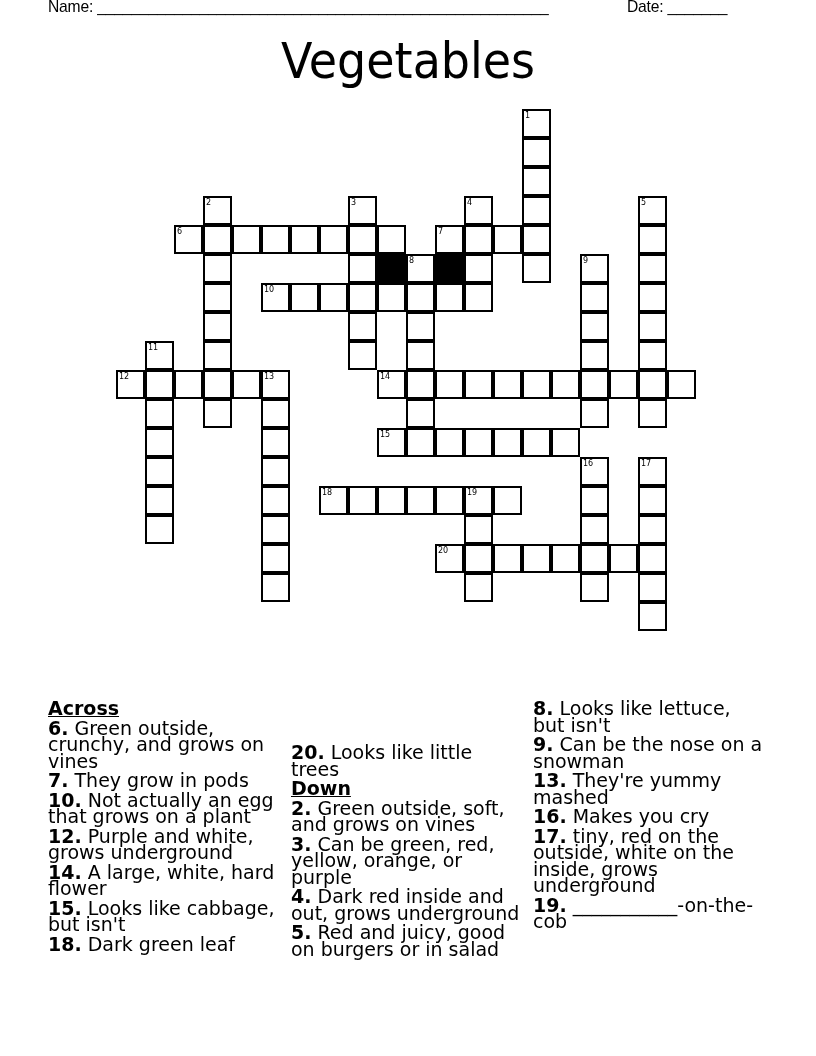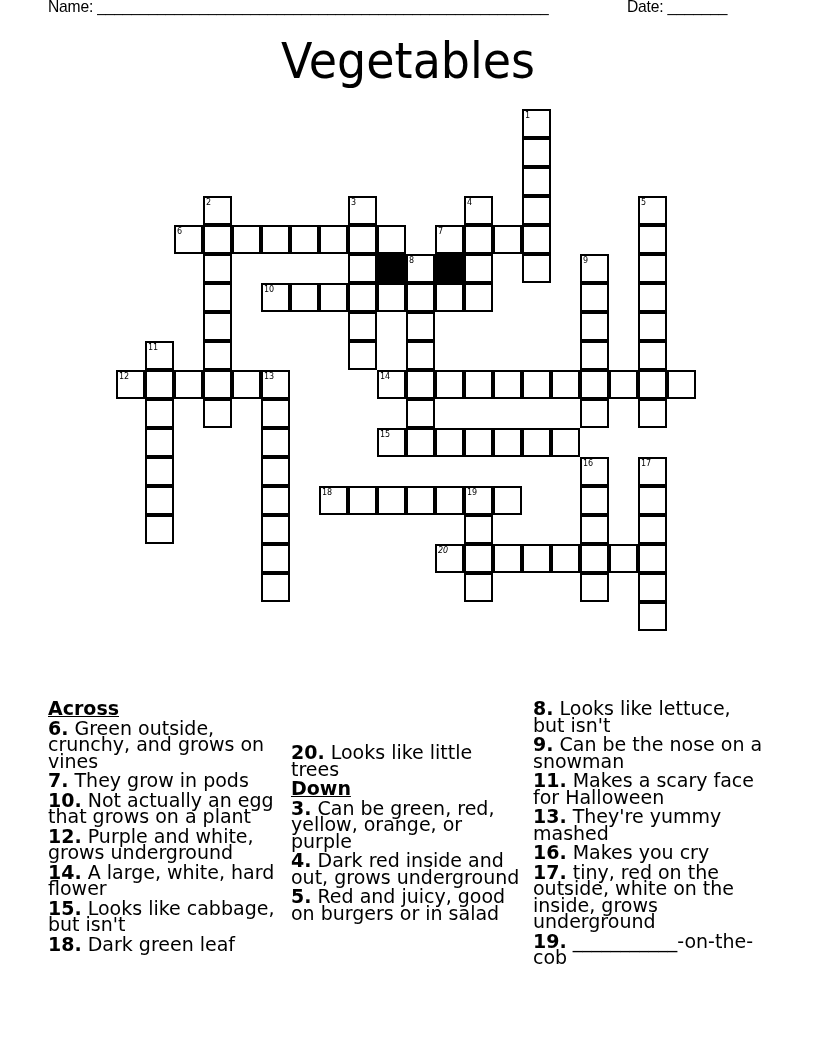--- a/index.html
+++ b/index.html
@@ -166,21 +166,21 @@
     <div class="cell" style="left: 378px; top: 487px;"></div>
     <div class="cell" style="left: 407px; top: 487px;"></div>
     <div class="cell" style="left: 436px; top: 487px;"></div>
     <div class="cell" style="left: 465px; top: 487px;">
       <span class="num">19</span>
     </div>
     <div class="cell" style="left: 494px; top: 487px;"></div>
     <div class="cell" style="left: 465px; top: 516px;"></div>
     <div class="cell" style="left: 465px; top: 545px;"></div>
     <div class="cell" style="left: 465px; top: 574px;"></div>
-    <div class="cell" style="left: 436px; top: 545px; font-style: italic;">
+    <div class="cell" style="left: 436px; top: 545px;">
       <span class="num">20</span>
     </div>
     <div class="cell" style="left: 494px; top: 545px;"></div>
     <div class="cell" style="left: 523px; top: 545px;"></div>
     <div class="cell" style="left: 552px; top: 545px;"></div>
     <div class="cell" style="left: 610px; top: 545px;"></div>
     <div class="cell black" style="left: 378px; top: 255px;"></div>
     <div class="cell black" style="left: 436px; top: 255px;"></div>
   </div>
 
@@ -191,26 +191,26 @@
   <div class="clue"><b>10.</b> <span>Not actually an egg that grows on a plant</span></div>
   <div class="clue"><b>12.</b> <span>Purple and white, grows underground</span></div>
   <div class="clue"><b>14.</b> <span>A large, white, hard flower</span></div>
   <div class="clue"><b>15.</b> <span>Looks like cabbage, but isn't</span></div>
   <div class="clue"><b>18.</b> <span>Dark green leaf</span></div>
 </div>
 
 <div class="clues" style="left:291px;margin-top:44px;">
   <div class="clue"><b>20.</b> <span>Looks like little trees</span></div>
   <div class="h">Down</div>
+  <div class="clue"><b>2.</b> <span>Green outside, soft, and grows on vines</span></div>
   <div class="clue"><b>3.</b> <span>Can be green, red, yellow, orange, or purple</span></div>
   <div class="clue"><b>4.</b> <span>Dark red inside and out, grows underground</span></div>
   <div class="clue"><b>5.</b> <span>Red and juicy, good on burgers or in salad</span></div>
 </div>
 
 <div class="clues" style="left:533px;">
   <div class="clue"><b>8.</b> <span>Looks like lettuce, but isn't</span></div>
   <div class="clue"><b>9.</b> <span>Can be the nose on a snowman</span></div>
-  <div class="clue"><b>11.</b> <span>Makes a scary face for Halloween</span></div>
   <div class="clue"><b>13.</b> <span>They're yummy mashed</span></div>
   <div class="clue"><b>16.</b> <span>Makes you cry</span></div>
   <div class="clue"><b>17.</b> <span>tiny, red on the outside, white on the inside, grows underground</span></div>
   <div class="clue"><b>19.</b> <span>___________-on-the-cob</span></div>
 </div>
 
 </body></html>

